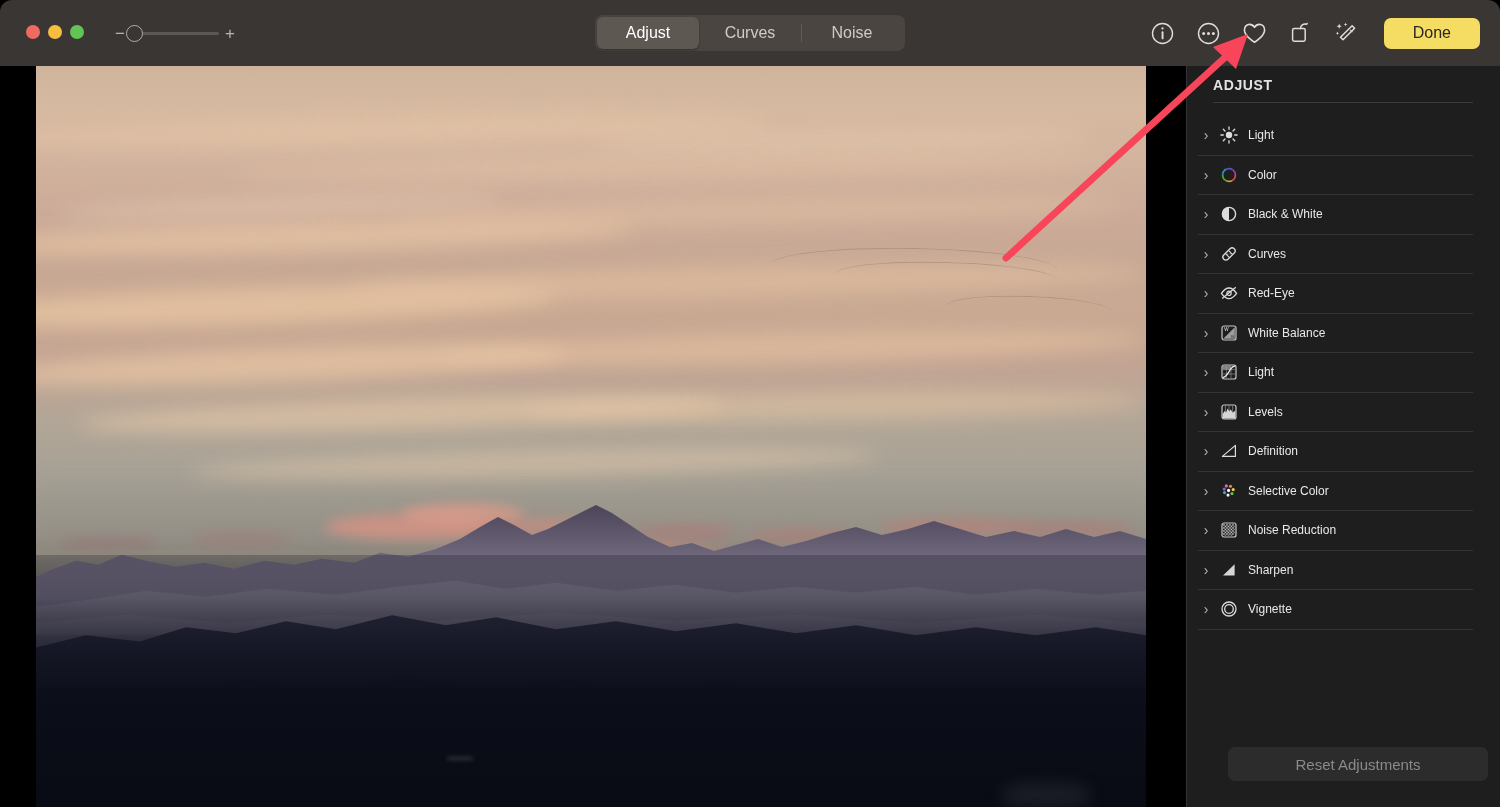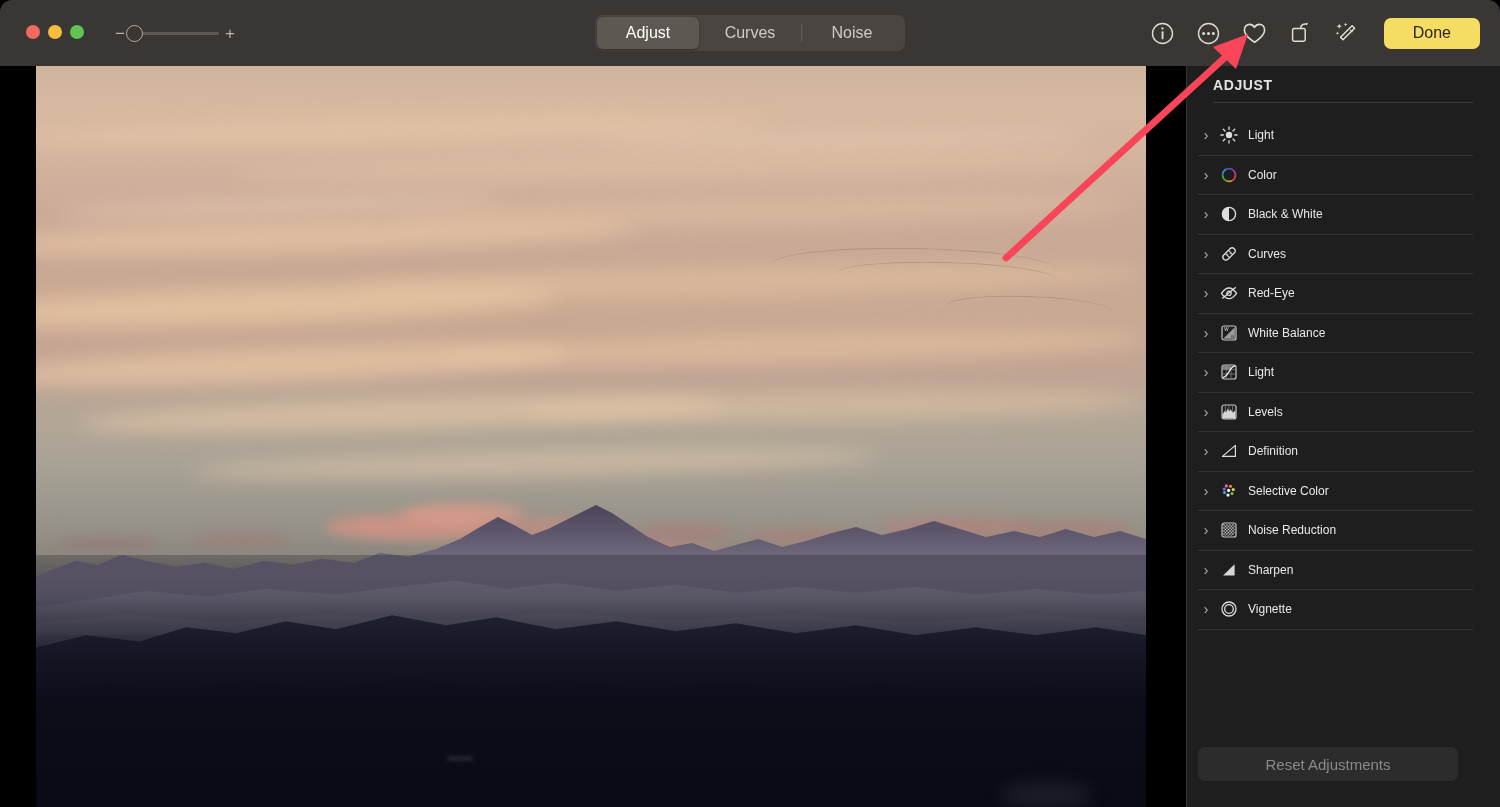--- a/index.html
+++ b/index.html
@@ -213,21 +213,21 @@
     text-align:center; margin-right:5px; user-select:none;
   }
   .ico{
     width:20px; height:20px; flex:none; margin-right:9px;
     display:flex; align-items:center; justify-content:center;
   }
   .ico svg{ display:block; }
   .rlabel{ font-size:12px; color:#e8e8e8; }
 
   .reset-btn{
-    position:absolute; left:12px; bottom:26px;
+    position:absolute; left:42px; bottom:26px;
     width:260px; height:34px;
     background:#2c2c2c; border:none; border-radius:7px;
     color:#8a8a8a; font-size:15px; cursor:default;
     font-family:"Liberation Sans", sans-serif;
   }
 
   
   .arrow-layer{
     position:absolute; left:0; top:0; width:1500px; height:807px;
     pointer-events:none;

